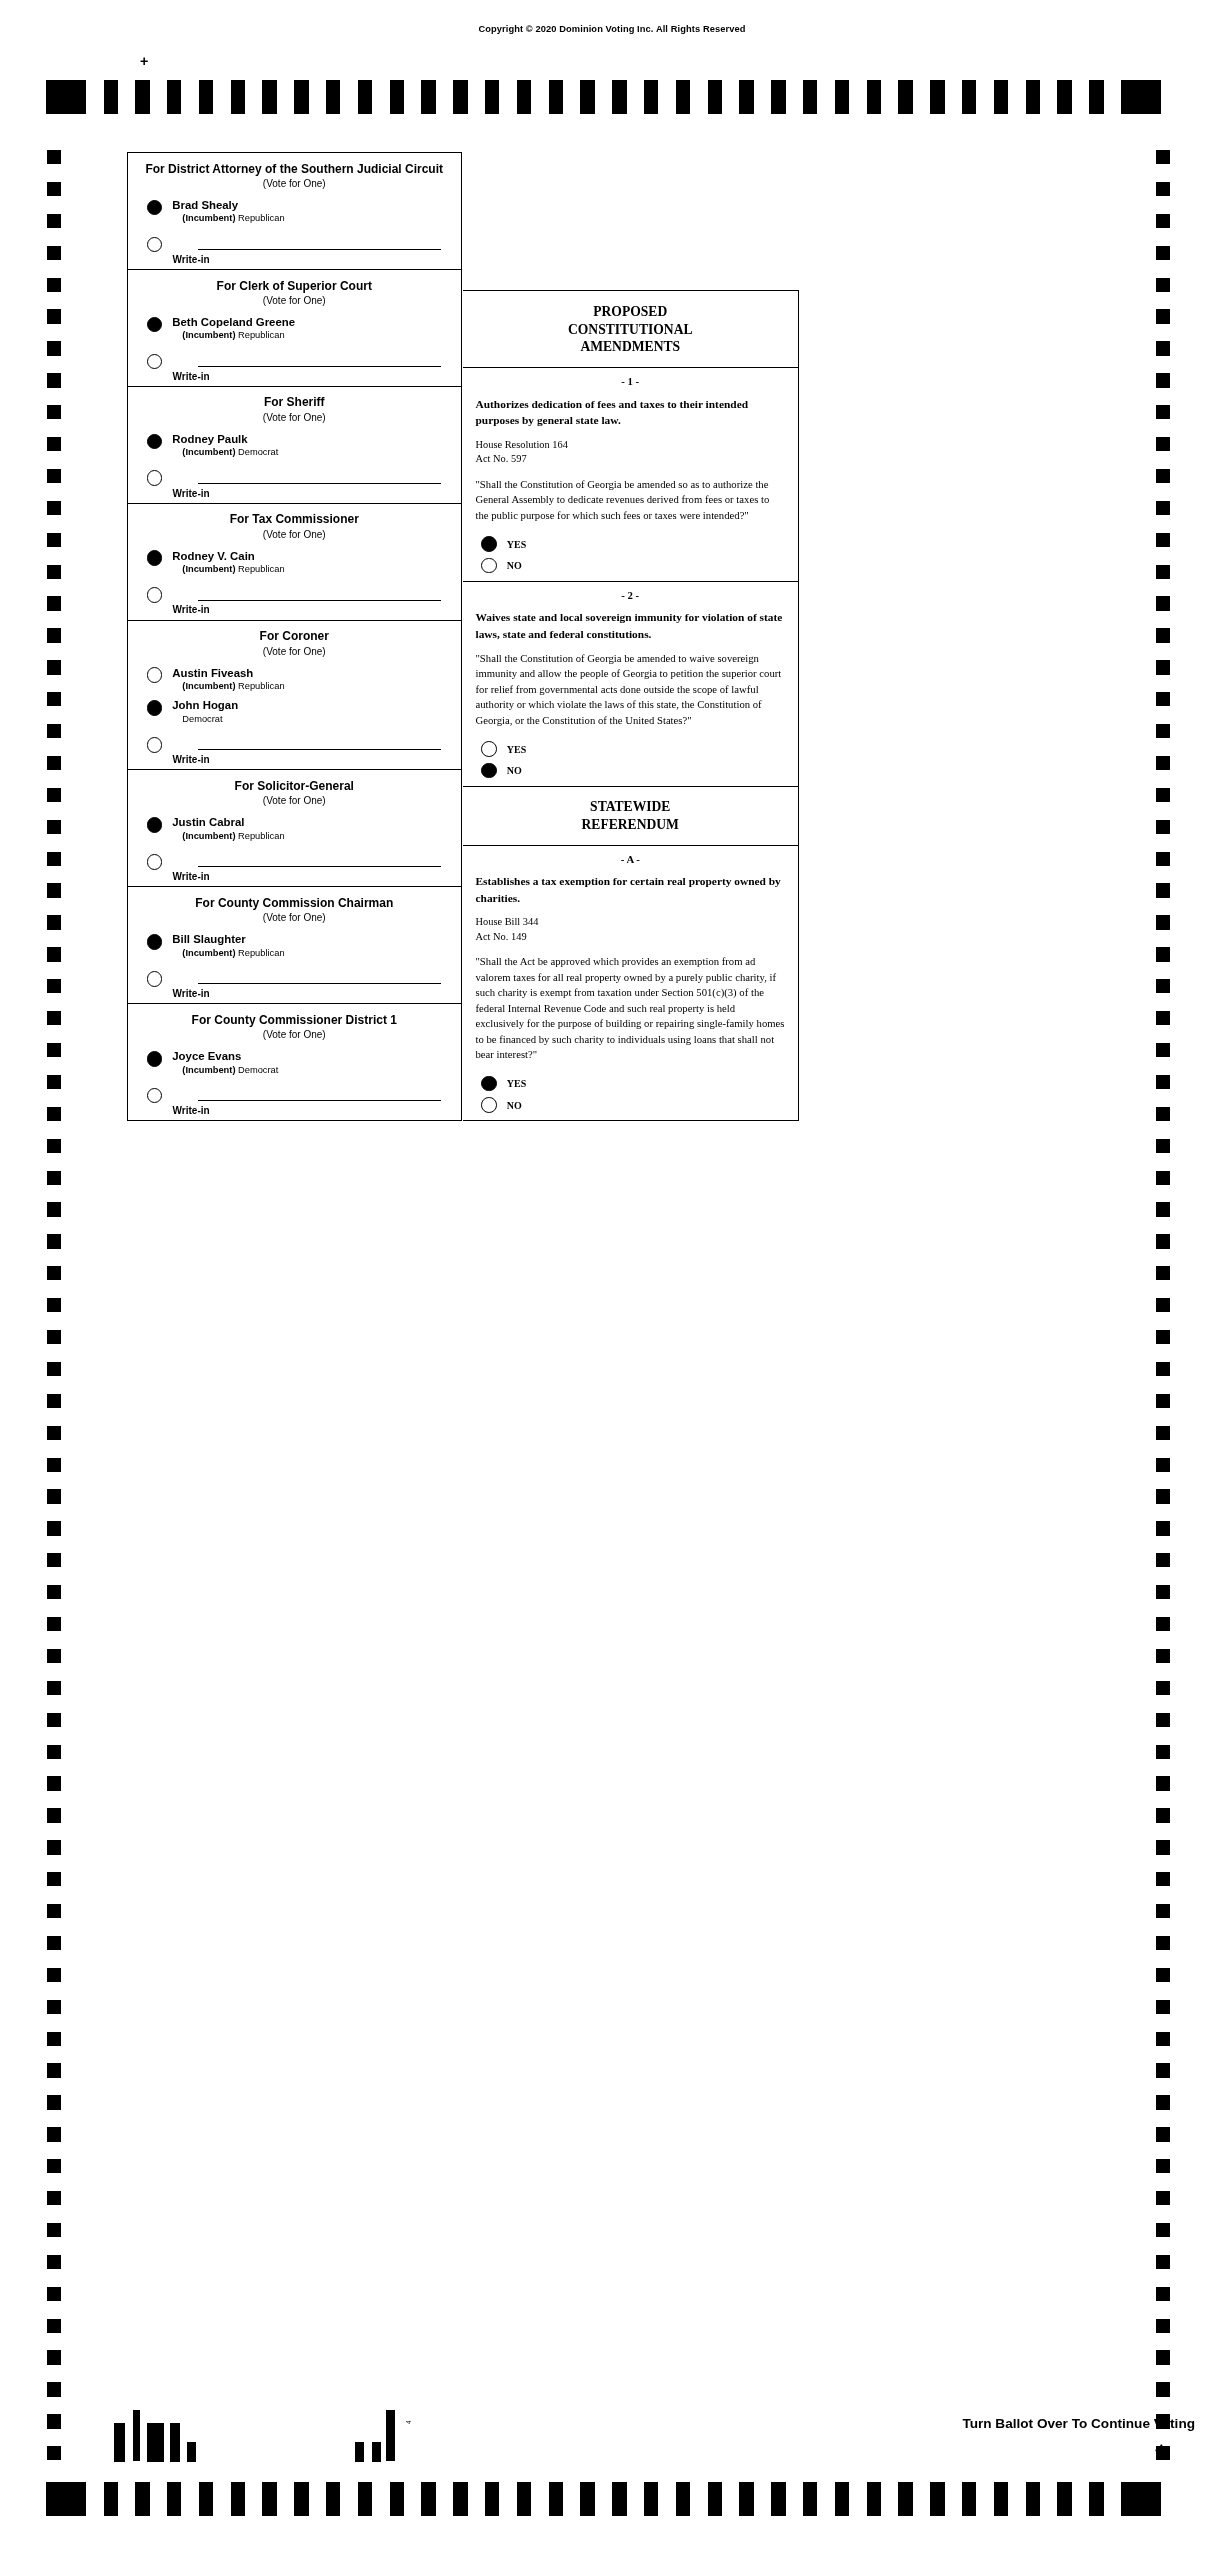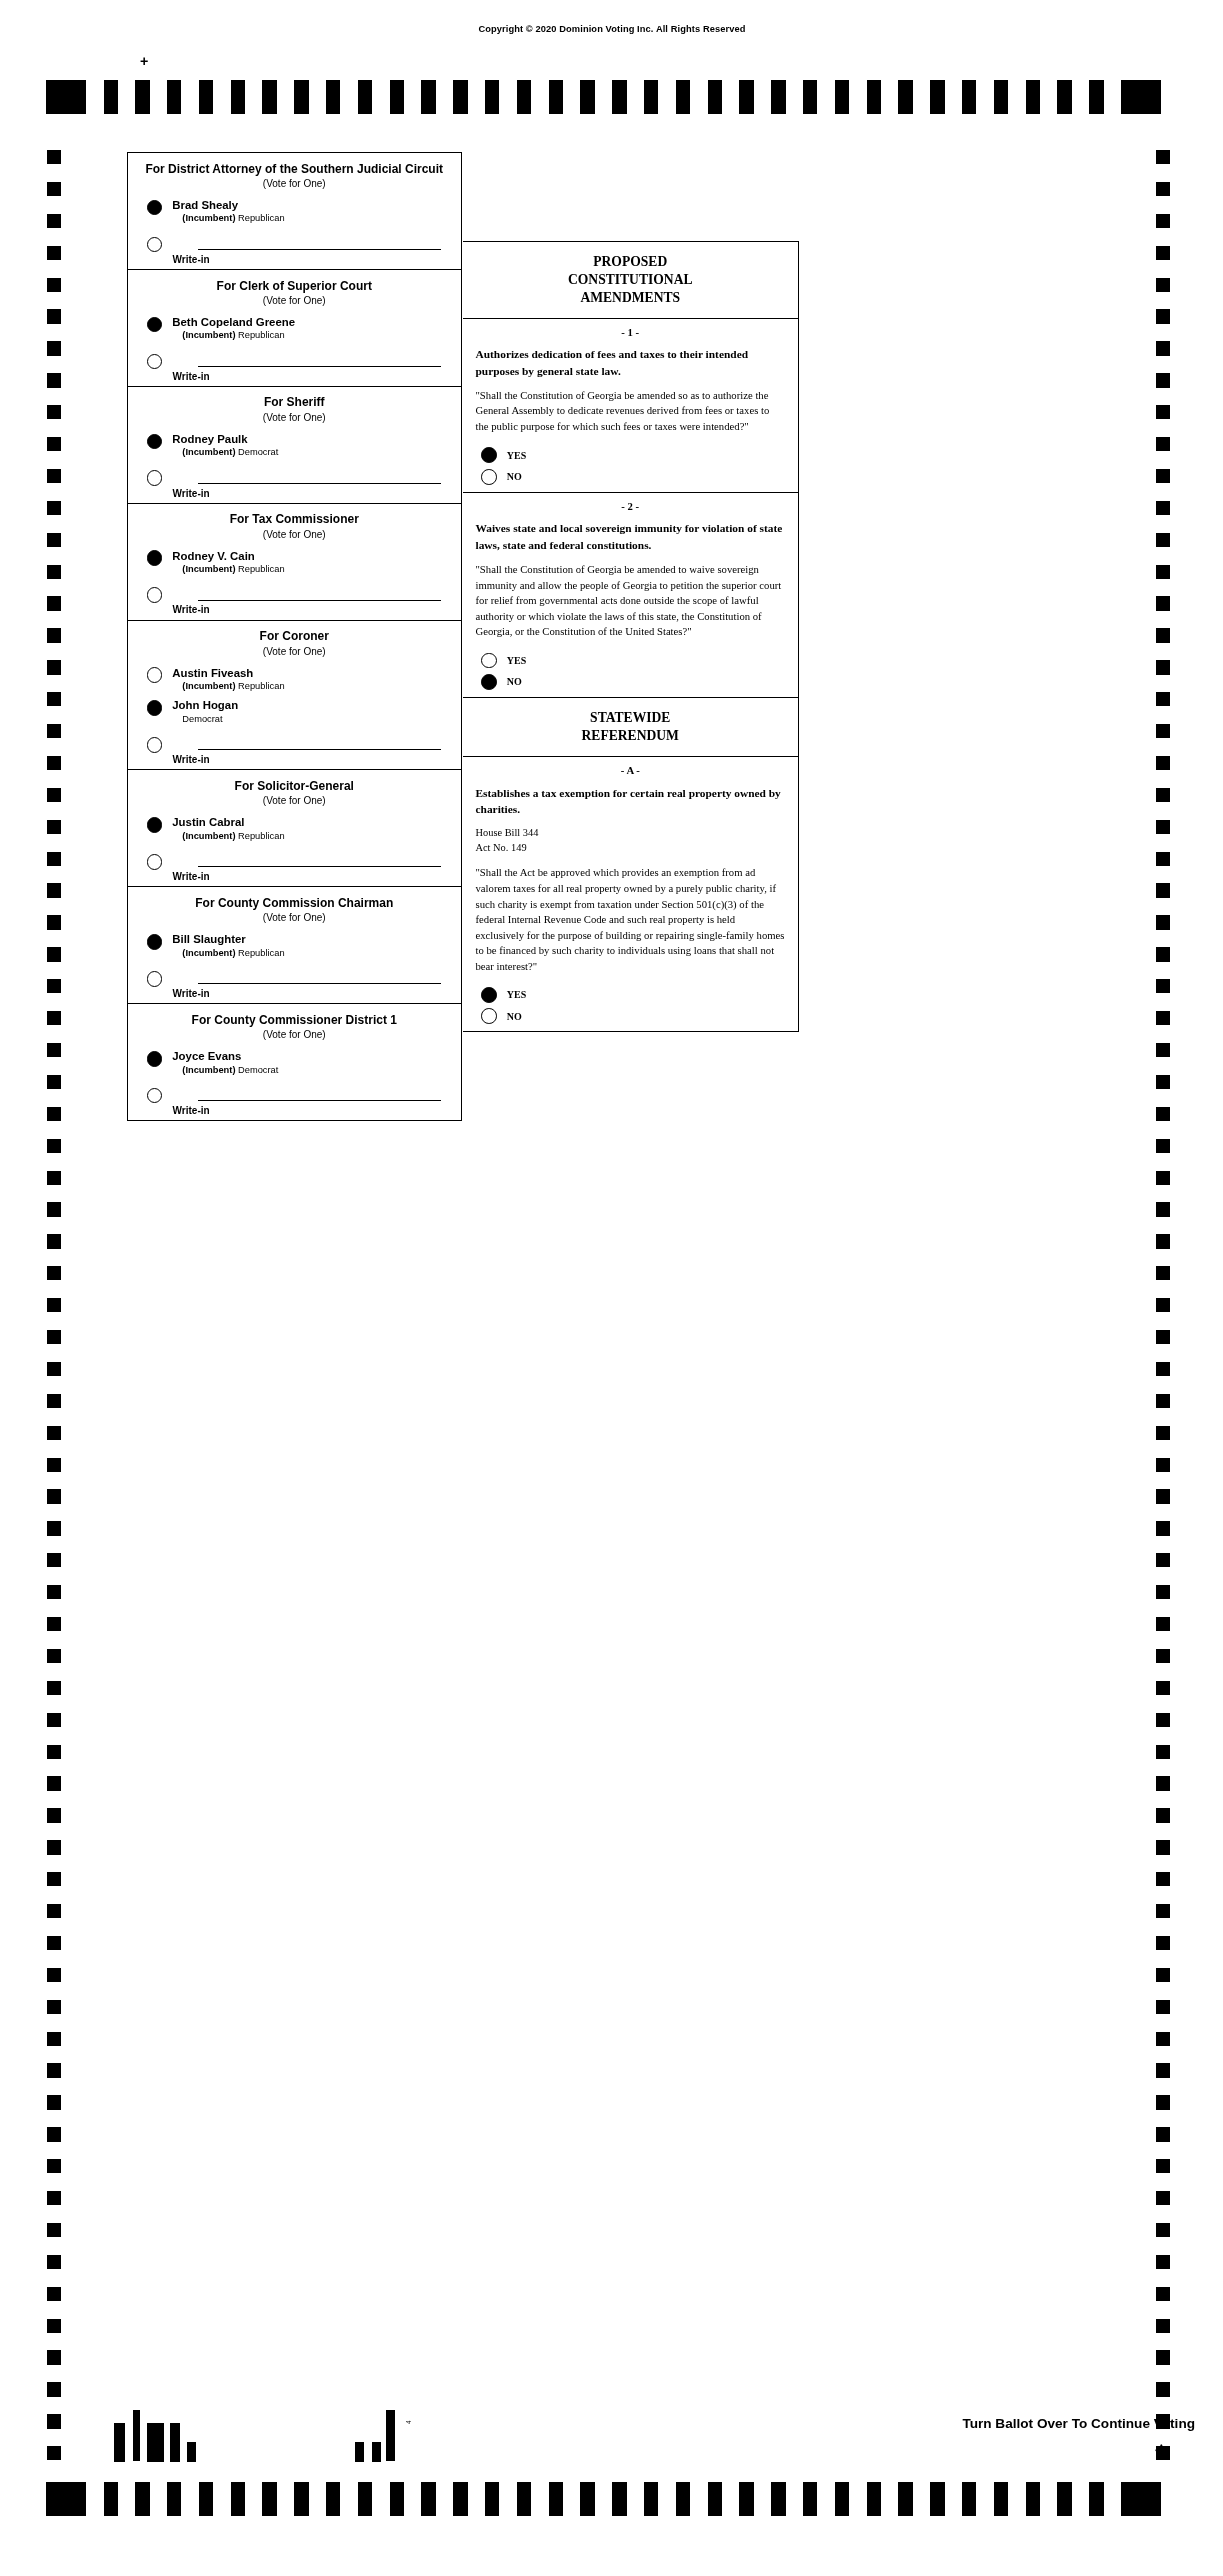--- a/index.html
+++ b/index.html
@@ -77,21 +77,21 @@
   
   .ballot {
     position: absolute;
     left: 127px;
     top: 152px;
     width: 672px;
   }
 
   .columns {
     display: flex;
-    align-items: center;
+    align-items: flex-end;
     gap: 1px;
   }
   .col-left {
     width: 335px;
     border: 1.4px solid #000;
     box-sizing: border-box;
   }
   .col-right {
     width: 337px;
     border: 1.4px solid #000;
@@ -640,20 +640,21 @@
             </div>
             <div class="writein-label">Write-in</div>
           </div>
         </div>
       </div>
     <div class="col-right" id="measure-column">
         <div class="section-header">PROPOSED<br>CONSTITUTIONAL<br>AMENDMENTS</div>
         <div class="amendment">
           <div class="amend-num">- 1 -</div>
           <div class="amend-summary">Authorizes dedication of fees and taxes to their intended purposes by general state law.</div>
+          <div class="amend-ref">House Resolution 164<br>Act No. 597</div>
           <div class="amend-question">"Shall the Constitution of Georgia be amended so as to authorize the General Assembly to dedicate revenues derived from fees or taxes to the public purpose for which such fees or taxes were intended?"</div>
           <div class="yn-row">
             <div class="oval filled"></div>
             <span class="yn-label">YES</span>
           </div>
           <div class="yn-row">
             <div class="oval"></div>
             <span class="yn-label">NO</span>
           </div>
         </div>

